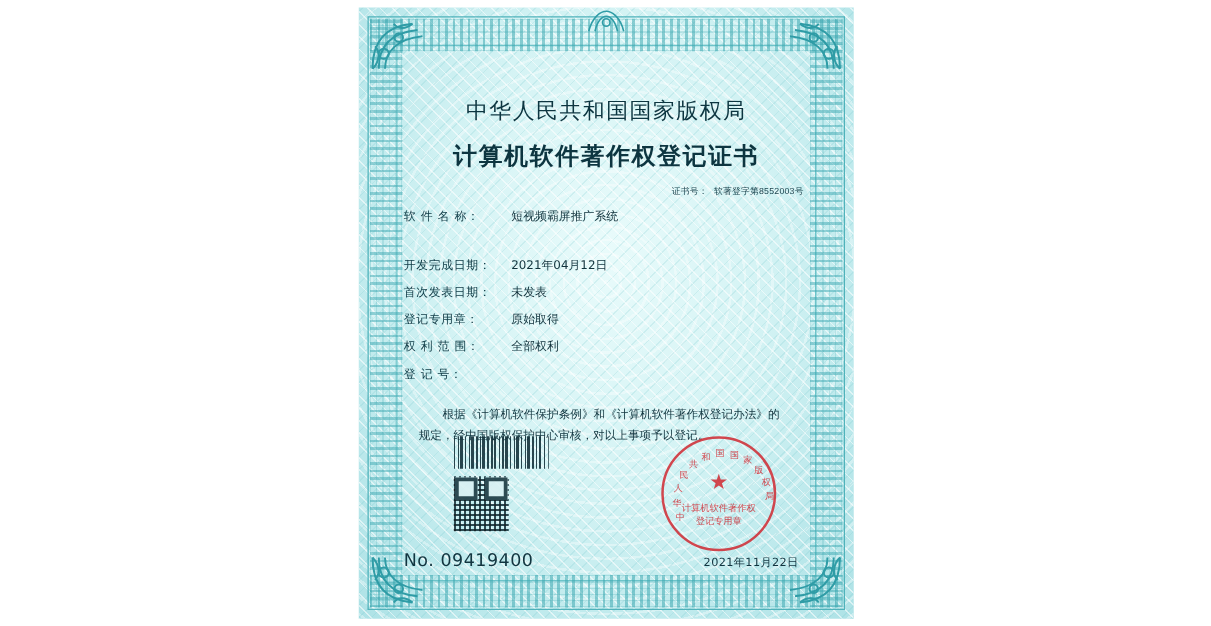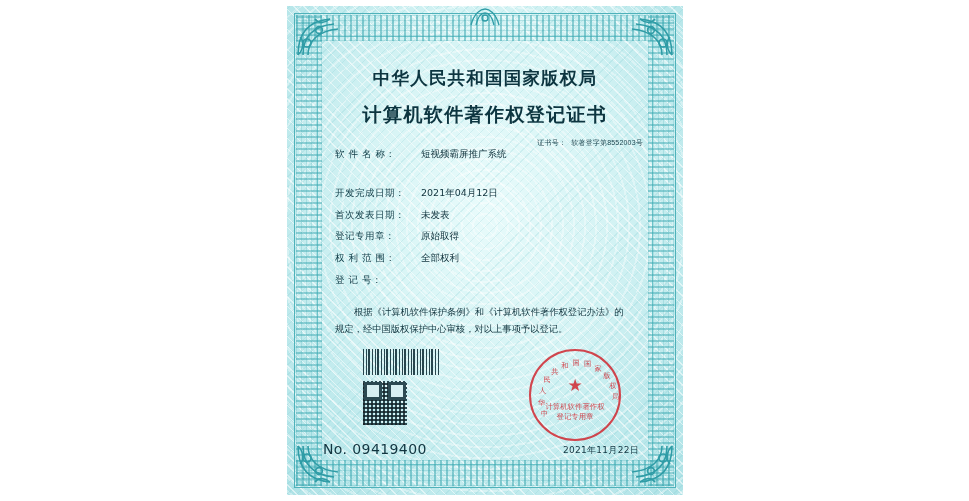--- a/index.html
+++ b/index.html
@@ -129,22 +129,22 @@
     width: 324px;
     height: 405px;
     color: #183a44;
   }
   .title-main {
     text-align: center;
     font-family: "DejaVu Sans", sans-serif;
     font-size: 17.5px;
     letter-spacing: 1.2px;
     color: #0d3540;
-    font-weight: 700;
-    margin-top: 18px;
+    font-weight: 400;
+    margin-top: 28px;
   }
   .title-sub {
     text-align: center;
     font-family: "DejaVu Sans", sans-serif;
     font-size: 19px;
     letter-spacing: 1.4px;
     color: #0d3540;
     font-weight: 700;
     margin-top: 12px;
   }
@@ -152,21 +152,21 @@
     text-align: right;
     font-size: 7px;
     color: #1d454f;
     margin-top: 10px;
     padding-right: 4px;
     letter-spacing: 0.2px;
   }
   .cert-no .label { margin-right: 5px; }
 
   .fields {
-    padding-left: 12px;
+    margin-top: 10px;
   }
   .field-row {
     display: flex;
     align-items: flex-start;
     margin-bottom: 9px;
     font-size: 9.5px;
     line-height: 1.35;
   }
   .field-label {
     width: 86px;

